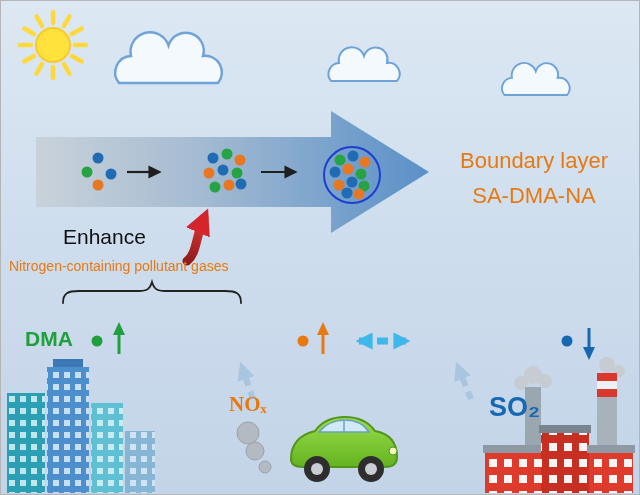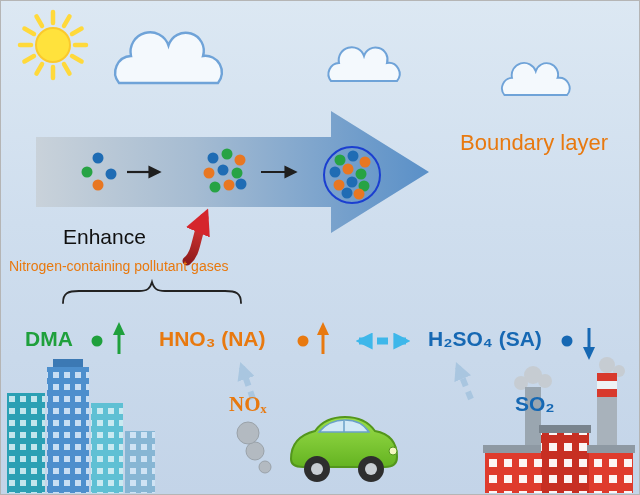--- a/index.html
+++ b/index.html
@@ -8,28 +8,28 @@
     border:1px solid #b5b5b5;box-sizing:border-box;
     background:linear-gradient(180deg,var(--c-sky_top,#dce8f3) 0%,#cfdeee 45%,var(--c-sky_bottom,#c3d4e8) 100%);
     font-family:"Liberation Sans","DejaVu Sans",sans-serif;
   }
   svg.layer{position:absolute;left:0;top:0;}
   .lbl{position:absolute;white-space:nowrap;}
   .orange{color:var(--c-orange,#e8790f);}
   .green{color:var(--c-green,#1fa03c);}
   .blue{color:var(--c-blue,#1668b3);}
   .bold{font-weight:700;}
-  #boundary-label{left:436px;top:124px;width:194px;text-align:center;font-size:22px;line-height:35px;color:var(--c-orange,#e8790f);}
+  #boundary-label{left:436px;top:142px;width:194px;text-align:center;font-size:22px;line-height:35px;color:var(--c-orange,#e8790f);}
   #enhance-label{left:62px;top:224px;font-size:21px;color:#101010;text-align:center;}
   #pollutant-header{left:8px;top:257px;font-size:14px;}
   #dma-label{left:24px;top:326px;font-size:21px;}
   #na-label{left:158px;top:326px;font-size:21px;}
   #sa-label{left:427px;top:326px;font-size:21px;}
   #nox-label{left:228px;top:391px;font-size:21px;font-family:Liberation Serif, serif;}
-  #so2-label{left:514px;top:391px;font-size:21px;}
+  #so2-label{left:488px;top:391px;font-size:27px;}
   .fill-green{fill:var(--c-green,#1fa03c);}
   .fill-orange{fill:var(--c-orange,#e8790f);}
   .fill-blue{fill:var(--c-blue,#1668b3);}
   .dot-sa{fill:var(--c-particle_sa,#1f6cb4);}
   .dot-dma{fill:var(--c-particle_dma,#27a344);}
   .dot-na{fill:var(--c-particle_na,#e87722);}
 </style>
 </head>
 <body>
 
@@ -216,29 +216,28 @@
       <rect x="56" y="74" width="48" height="60" fill="#c72f23"></rect>
       <rect x="56" y="74" width="48" height="60" fill="url(#winF)"></rect>
       <rect x="102" y="86" width="48" height="8" fill="#8e99a3"></rect>
       <rect x="104" y="94" width="44" height="40" fill="#df3b2d"></rect>
       <rect x="104" y="94" width="44" height="40" fill="url(#winF)"></rect>
     </g>
   </svg>
 
   <div class="lbl" id="boundary-label">
     <div>Boundary layer</div>
+    <div>SA-DMA-NA</div>
   </div>
 
   <div class="lbl" id="enhance-label">Enhance</div>
 
   <div class="lbl orange" id="pollutant-header">Nitrogen-containing pollutant gases</div>
 
   <div class="lbl green bold" id="dma-label">DMA</div>
 
-  <div class="lbl orange bold" id="na-label">HNO₃ (NA)</div>
-
-  <div class="lbl blue bold" id="sa-label">H₂SO₄ (SA)</div>
+
 
   <div class="lbl orange bold" id="nox-label">NOₓ</div>
 
   <div class="lbl blue bold" id="so2-label">SO₂</div>
 
 </div>
 
 </body></html>

